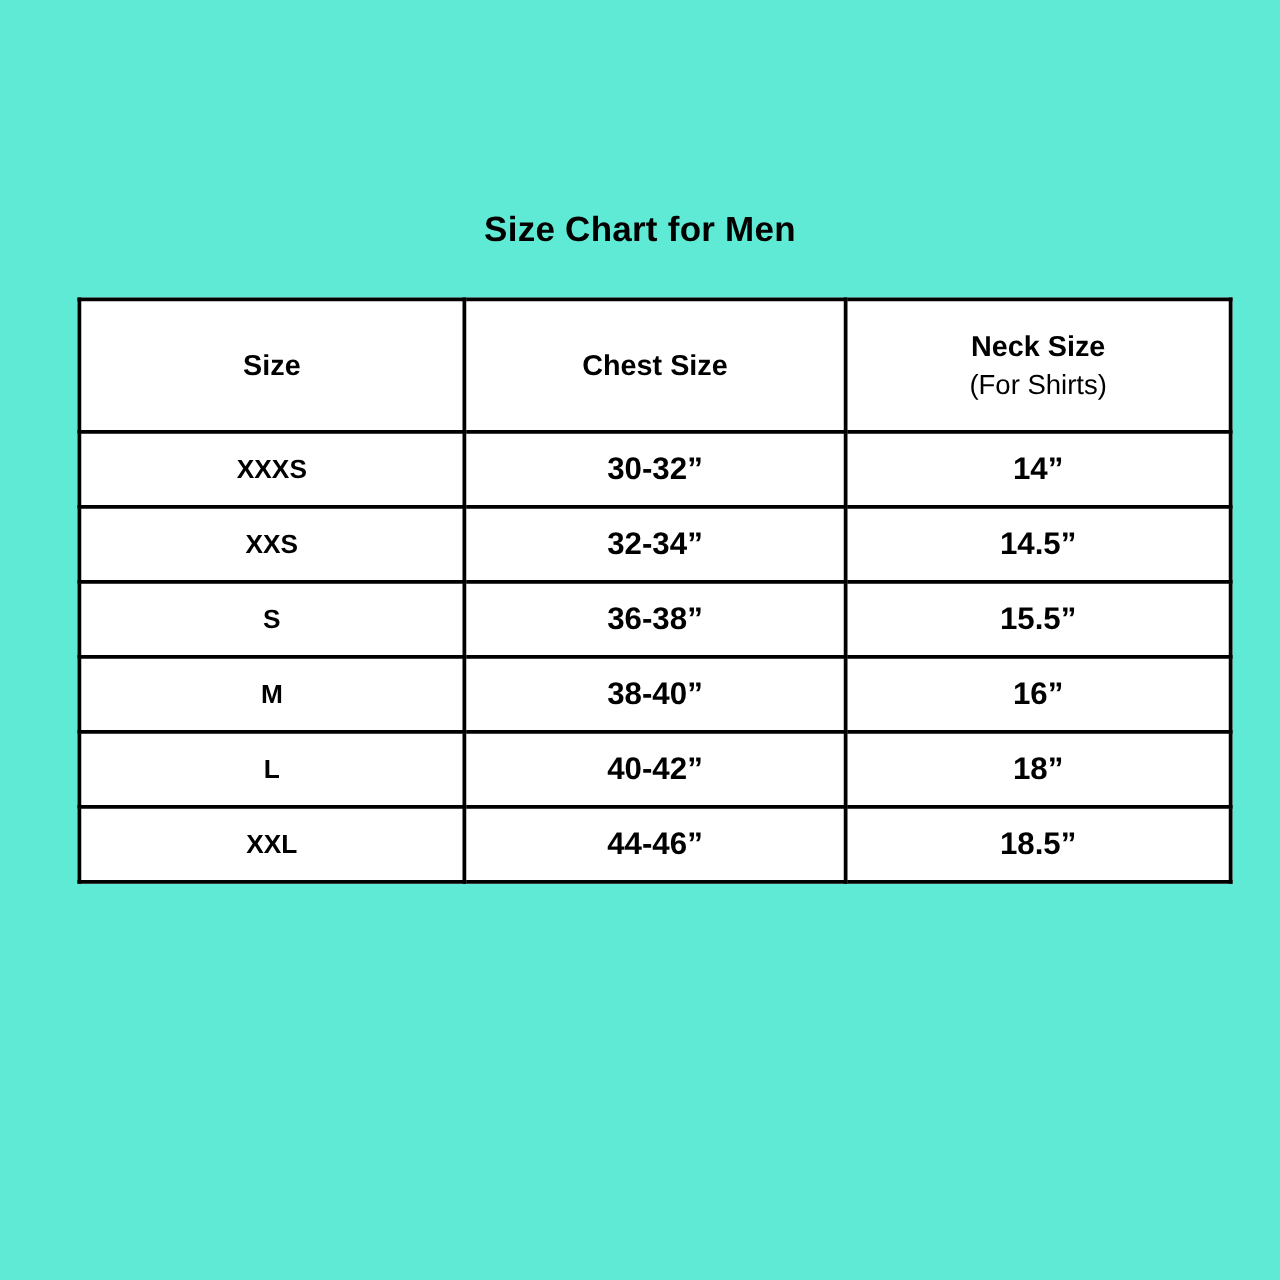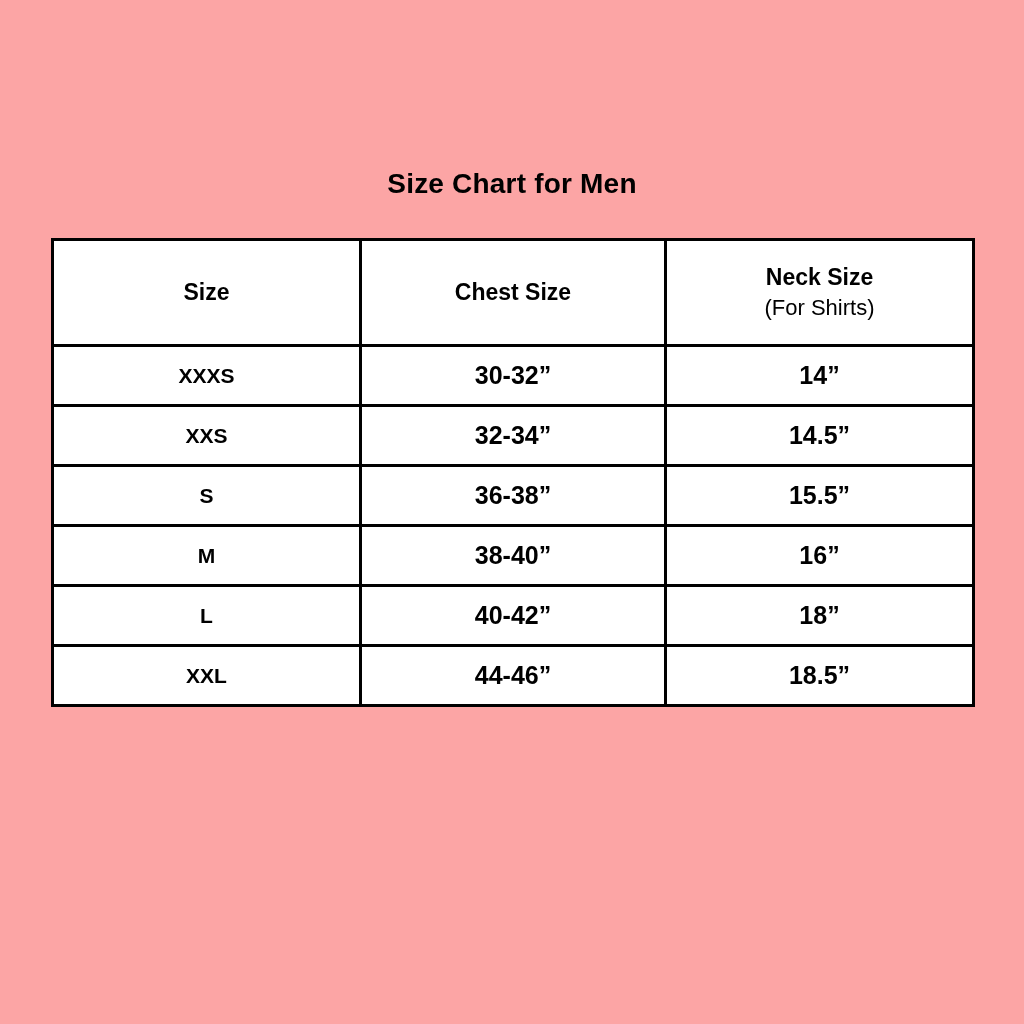--- a/index.html
+++ b/index.html
@@ -14,36 +14,36 @@
     color: #000000;
     position: relative;
     overflow: hidden;
   }
   .page {
     position: absolute;
     left: 0;
     top: 0;
     width: 1024px;
     height: 1024px;
-    background: #fca5a5;
+    background: #5eead4;
   }
   .chart-title {
     position: absolute;
     left: 0;
     top: 168px;
     width: 1024px;
     text-align: center;
     font-size: 28px;
     font-weight: bold;
     letter-spacing: 0.2px;
     color: #000000;
   }
   .table-wrap {
     position: absolute;
-    left: 51px;
+    left: 62px;
     top: 238px;
     width: 777px;
   }
   table.size-table {
     border-collapse: collapse;
     table-layout: fixed;
     width: 921px;
     background: #ffffff;
   }
   table.size-table col.c1 { width: 308px; }

